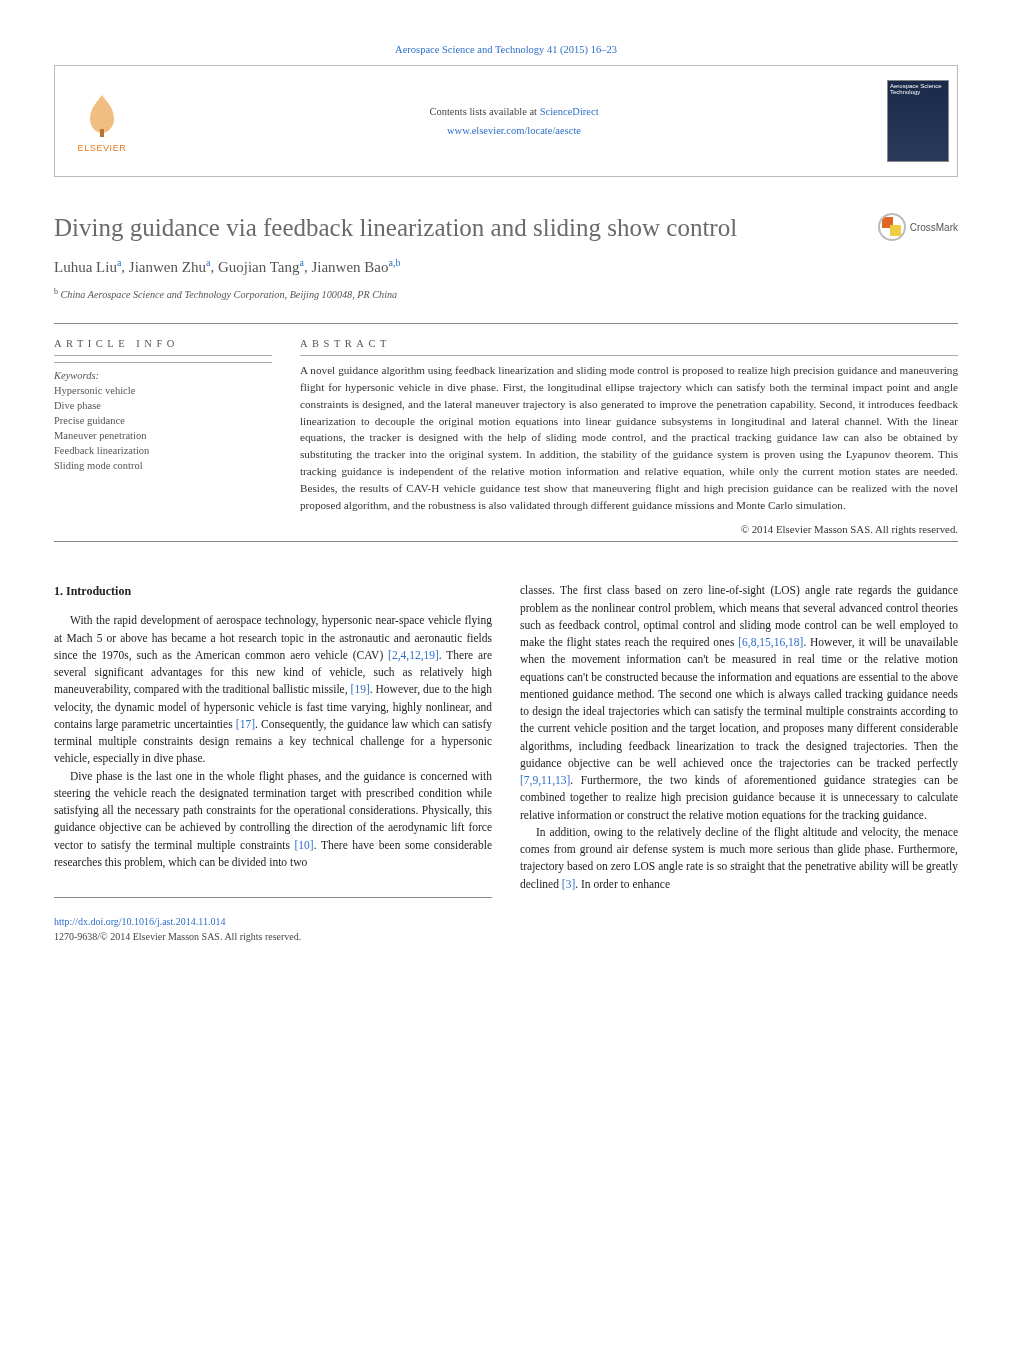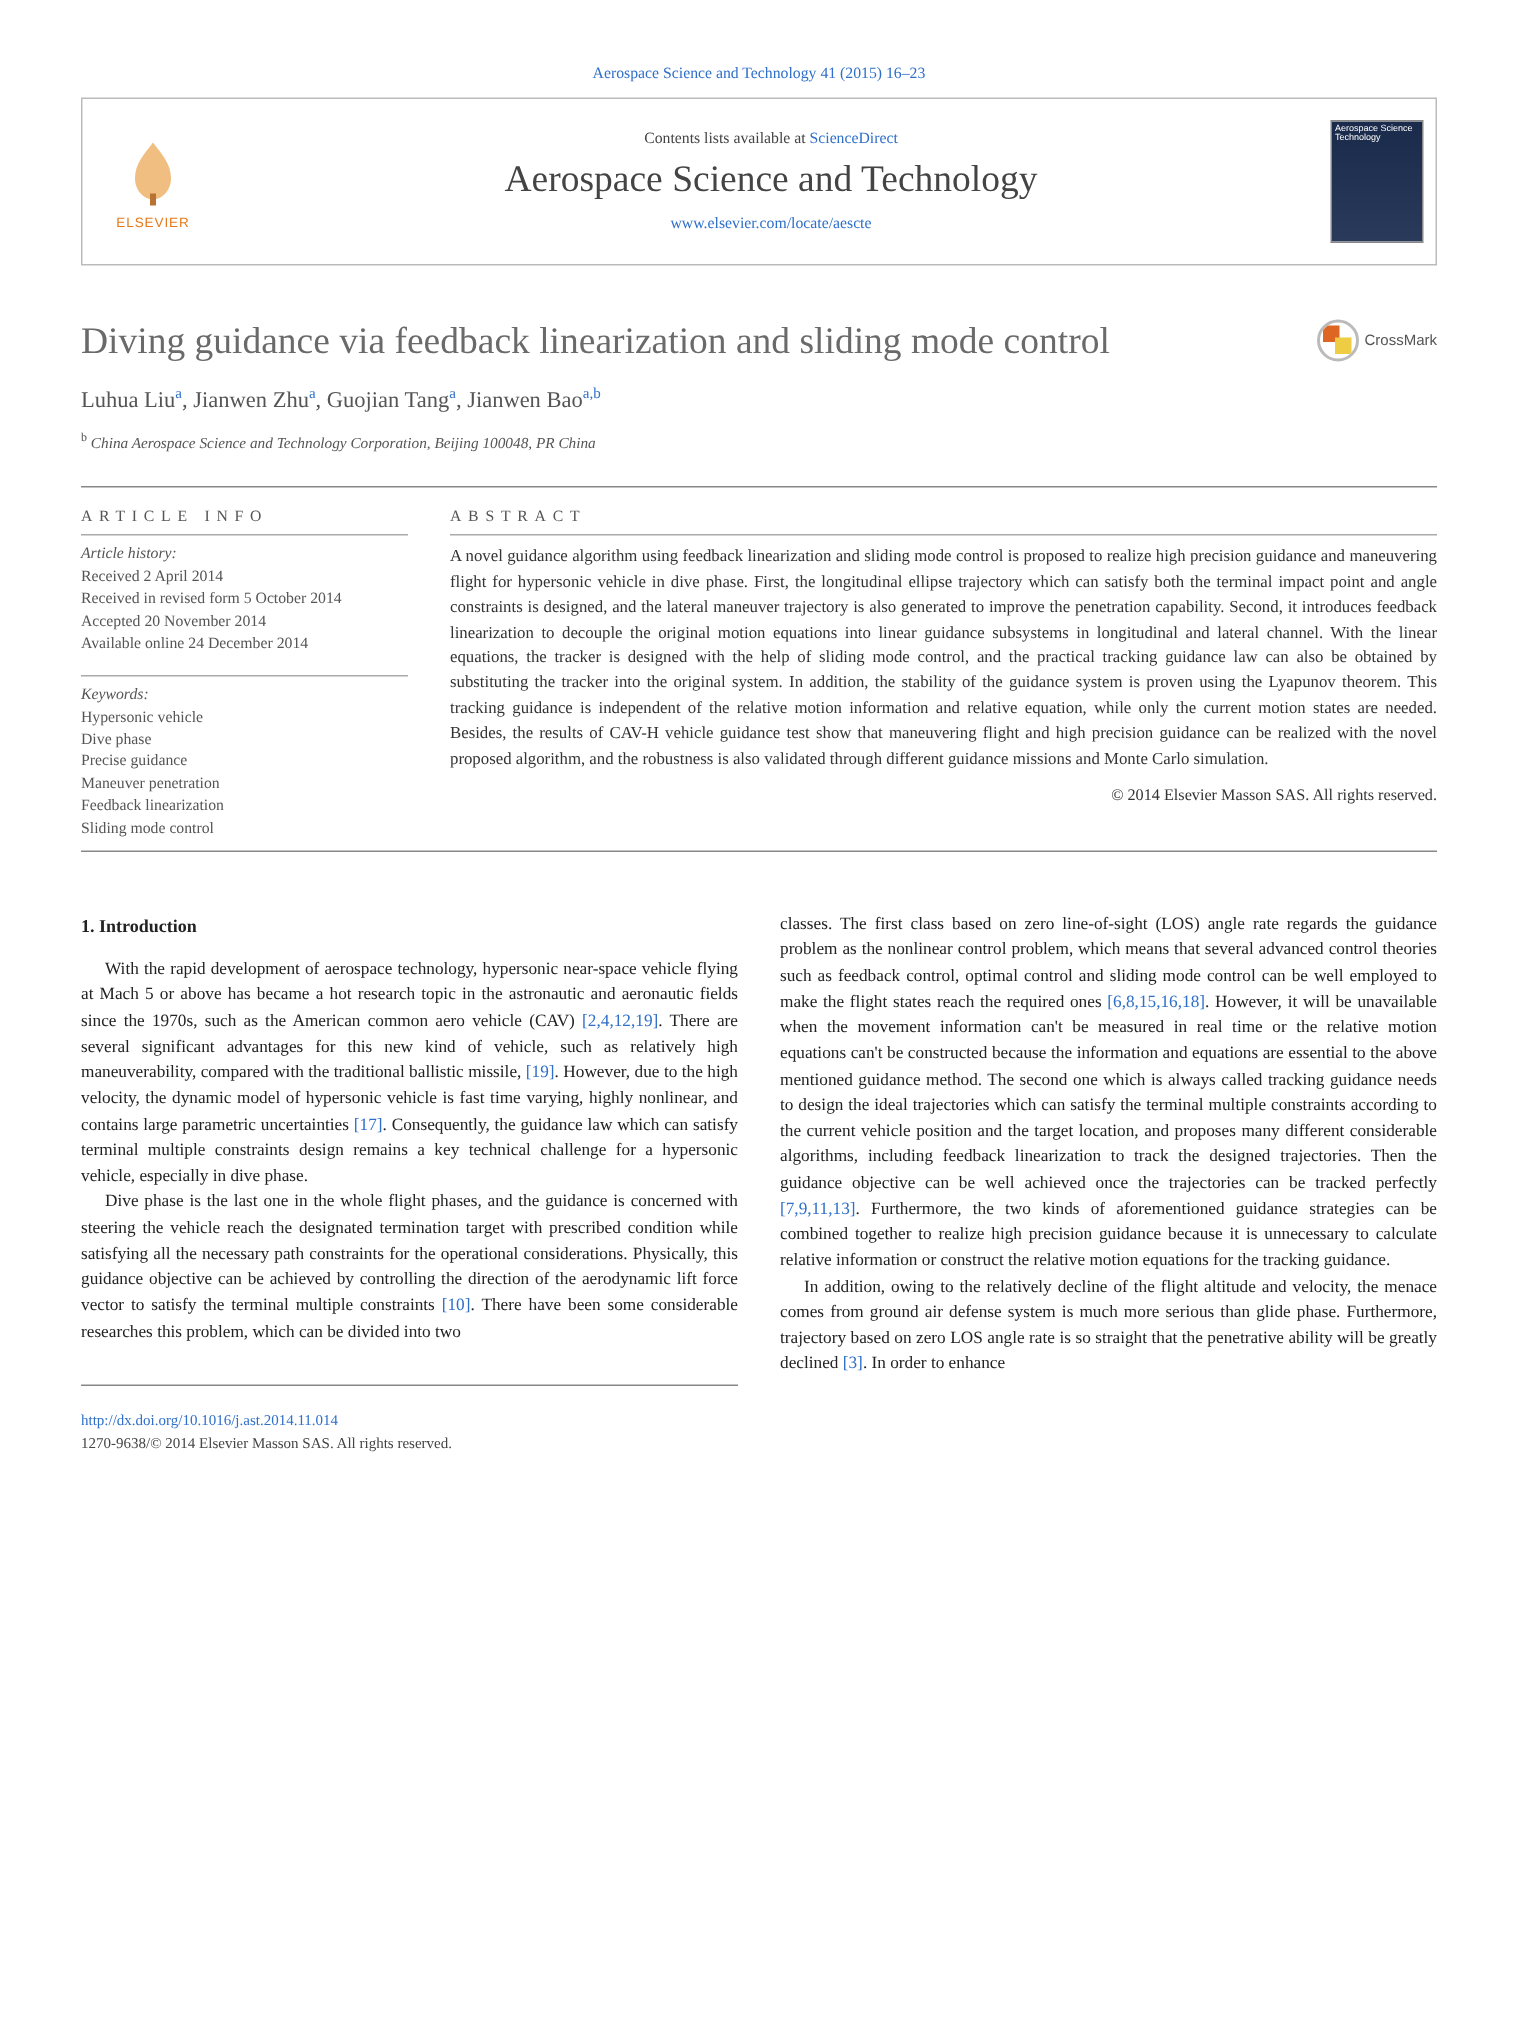--- a/index.html
+++ b/index.html
@@ -249,30 +249,29 @@
           <path d="M24 6 C18 14 12 20 12 30 C12 38 18 44 24 44 C30 44 36 38 36 30 C36 20 30 14 24 6 Z" fill="#e8a24a" opacity="0.7"></path>
           <rect x="22" y="40" width="4" height="8" fill="#b87333"></rect>
         </svg>
         <div class="els-text">ELSEVIER</div>
       </div>
     </div>
     <div class="header-center">
       <div class="contents-line">
         <span>Contents lists available at </span><a href="#">ScienceDirect</a>
       </div>
-      <div class="journal-name">Aerospace Science and Technology</div>
       <a class="journal-link" href="#">www.elsevier.com/locate/aescte</a>
     </div>
     <div class="header-right">
       <div class="cover-thumb">Aerospace Science Technology</div>
     </div>
   </div>
 
   <div class="title-row">
-    <div class="paper-title">Diving guidance via feedback linearization and sliding mode control</div>
+    <div class="paper-title">Diving guidance via feedback linearization and sliding show control</div>
     <div class="crossmark">
       <span class="crossmark-circle"></span>
       <span>CrossMark</span>
     </div>
   </div>
 
   <div class="authors">
     <span>Luhua Liu</span><sup>a</sup>,
     <span>Jianwen Zhu</span><sup>a</sup>,
     <span>Guojian Tang</span><sup>a</sup>,
@@ -282,27 +281,20 @@
   <div class="affiliations">
     <div><sup>b</sup> <span>China Aerospace Science and Technology Corporation, Beijing 100048, PR China</span></div>
   </div>
 
   <hr class="rule">
 
   <div class="info-abstract">
     <div class="info-col">
       <div class="info-head">article info</div>
       <hr class="info-subrule">
-      <div class="history">
-        <div class="hist-label">Article history:</div>
-        <div>Received 2 April 2014</div>
-        <div>Received in revised form 5 October 2014</div>
-        <div>Accepted 20 November 2014</div>
-        <div>Available online 24 December 2014</div>
-      </div>
       <hr class="info-subrule">
       <div class="keywords">
         <div class="kw-label">Keywords:</div>
         <div>Hypersonic vehicle</div>
         <div>Dive phase</div>
         <div>Precise guidance</div>
         <div>Maneuver penetration</div>
         <div>Feedback linearization</div>
         <div>Sliding mode control</div>
       </div>

